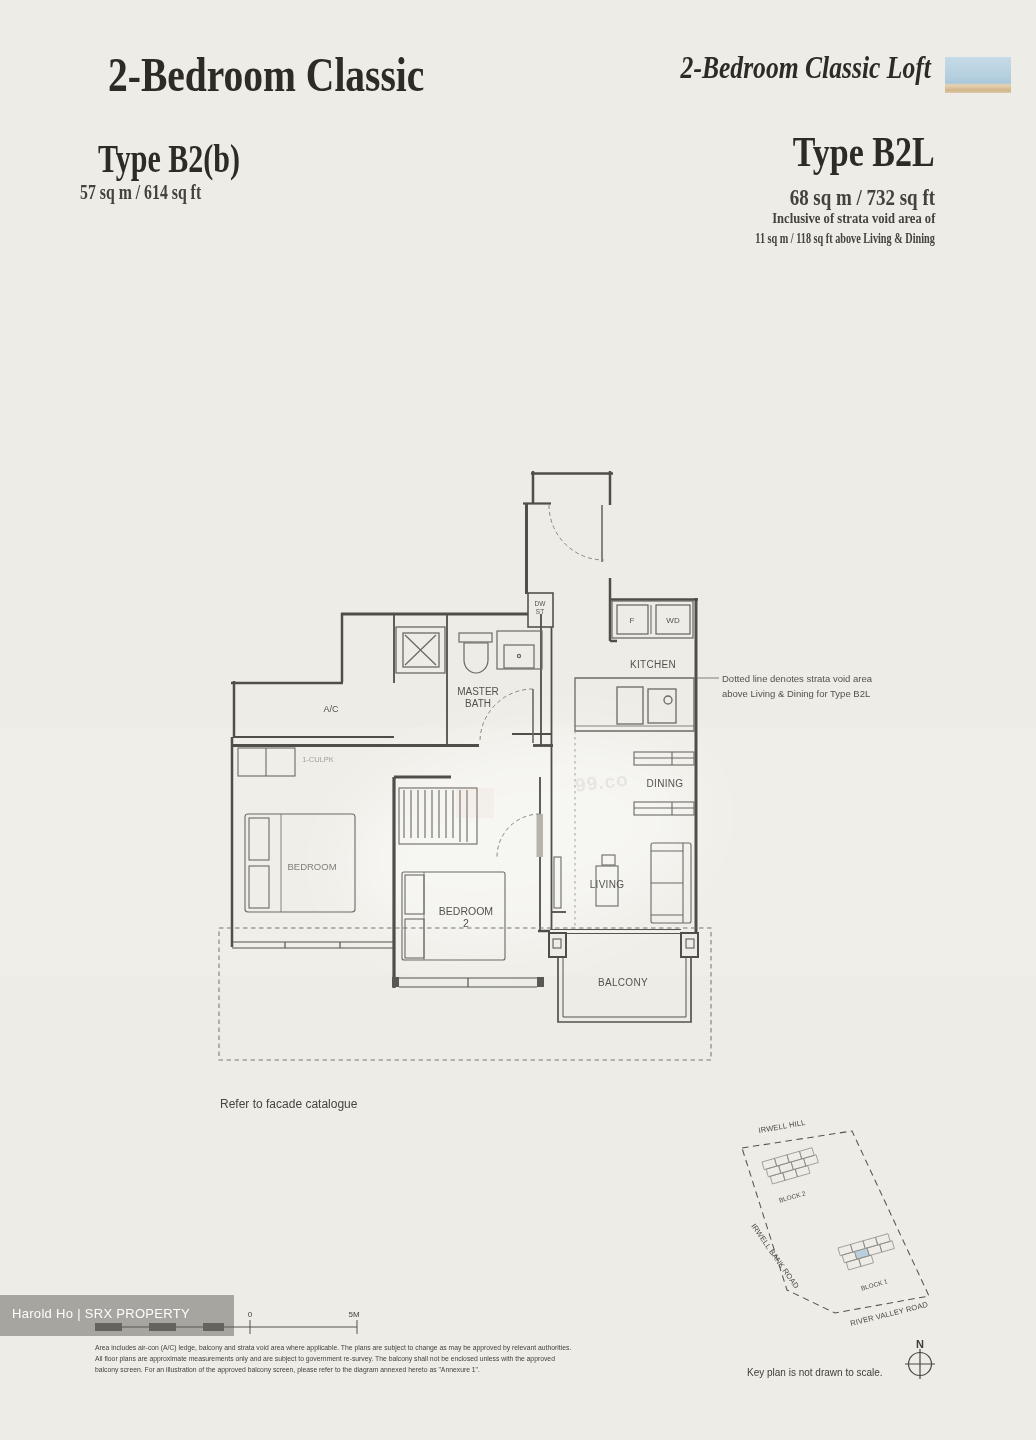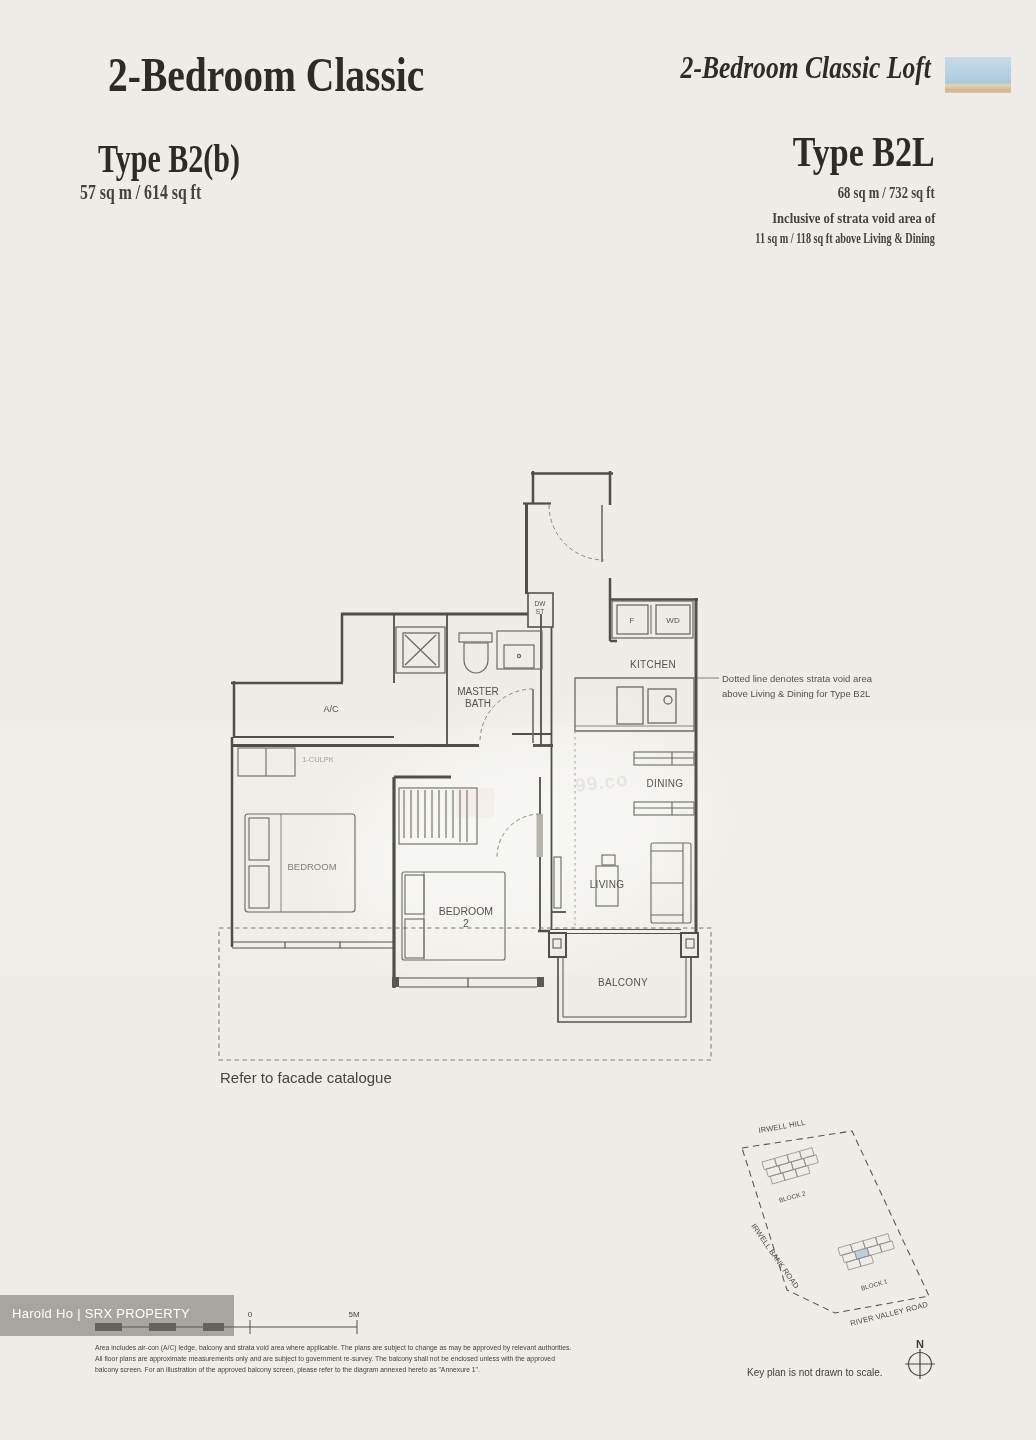--- a/index.html
+++ b/index.html
@@ -8,33 +8,33 @@
   .cx{display:inline-block;transform-origin:left top;}
   .cxr{display:inline-block;transform-origin:right top;}
   .rt{text-align:right;}
   #swatch{position:absolute;left:945px;top:57px;width:66px;height:36px;
     background:linear-gradient(to bottom,#c6dbe7 0%,#b4cfe0 55%,#a9c8da 72%,#e6d3b2 78%,#d2b68c 92%,#dcc7a6 100%);}
   #wmband{position:absolute;left:0;top:727px;width:1036px;height:248px;background:rgba(252,252,250,0.13);}
   #wmbar{position:absolute;left:0;top:1295px;width:234px;height:41px;background:rgba(95,94,88,0.5);}
   #wmbar span{position:absolute;left:12px;top:11px;color:#fdfdfb;font-size:13px;letter-spacing:0.3px;white-space:nowrap;}
   #fine{position:absolute;left:95px;top:1342px;width:500px;font-size:6.8px;line-height:11px;color:#45443f;}
   #keytxt{position:absolute;left:747px;top:1367px;font-size:10px;color:#3f3d38;}
-  #refer{position:absolute;left:220px;top:1069px;font-size:15px;color:#45443e;}
+  #refer{position:absolute;left:220px;top:1097px;font-size:12px;color:#45443e;}
   svg text{font-family:"Liberation Sans",sans-serif;}
 </style>
 </head>
 <body>
 
 <div class="hdr" style="left:108px;top:51px;font-size:48px;"><span class="cx" style="transform:scaleX(0.823);">2-Bedroom Classic</span></div>
 <div class="hdr" style="left:98px;top:139px;font-size:40px;"><span class="cx" style="transform:scaleX(0.75);">Type B2(b)</span></div>
 <div class="hdr" style="left:80px;top:182px;font-size:20px;color:#44423c;"><span class="cx" style="transform:scaleX(0.79);">57 sq m / 614 sq ft</span></div>
 
 <div class="hdr rt" style="right:105px;top:51px;font-size:32px;font-style:italic;"><span class="cxr" style="transform:scaleX(0.80);">2-Bedroom Classic Loft</span></div>
 <div class="hdr rt" style="right:101px;top:130px;font-size:43px;"><span class="cxr" style="transform:scaleX(0.79);">Type B2L</span></div>
-<div class="hdr rt" style="right:101px;top:185px;font-size:16px;color:#44423c;"><span class="cxr" style="transform:scaleX(0.79);">68 sq m / 732 sq ft</span></div>
+<div class="hdr rt" style="right:101px;top:185px;font-size:24px;color:#44423c;"><span class="cxr" style="transform:scaleX(0.79);">68 sq m / 732 sq ft</span></div>
 <div class="hdr rt" style="right:101px;top:212px;font-size:14px;color:#46433d;"><span class="cxr" style="transform:scaleX(0.90);">Inclusive of strata void area of</span></div>
 <div class="hdr rt" style="right:101px;top:232px;font-size:14px;color:#46433d;"><span class="cxr" style="transform:scaleX(0.73);">11 sq m / 118 sq ft above Living &amp; Dining</span></div>
 <div id="swatch"></div>
 <div id="wmband"></div>
 <div style="position:absolute;left:340px;top:740px;width:360px;height:200px;background:rgba(255,255,255,0.45);border-radius:50%;filter:blur(28px);transform:rotate(-12deg);"></div>
 
 <svg id="plan" width="1036" height="1440" viewBox="0 0 1036 1440" style="position:absolute;left:0;top:0;">
 <g fill="none" stroke="#504e48" stroke-width="2.5">
 
   <path d="M531,473.5 L613,473.5"></path>

